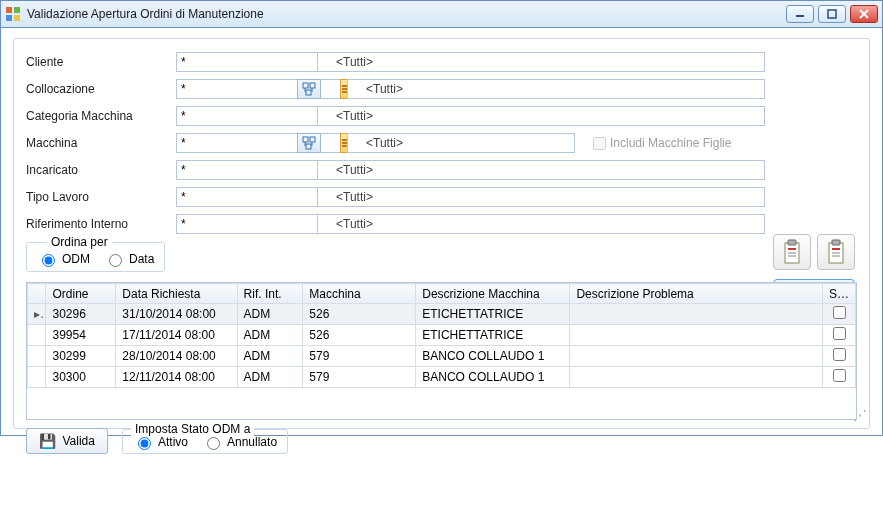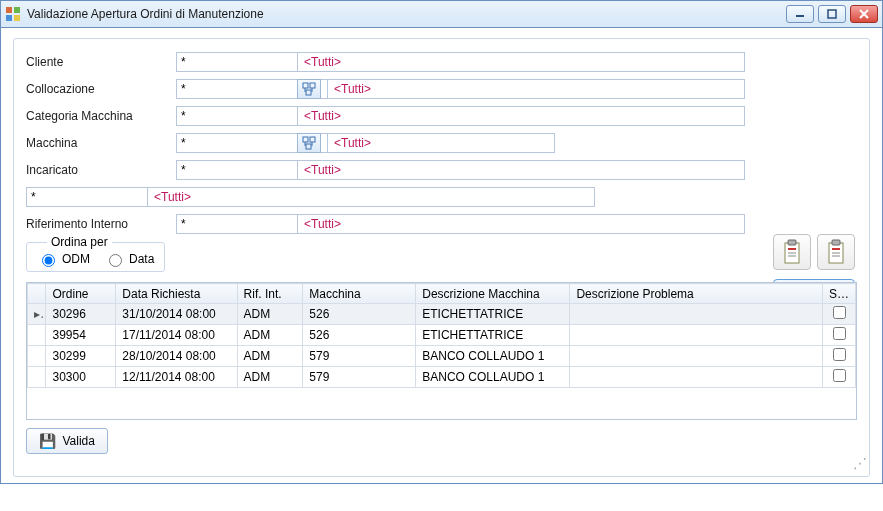--- a/index.html
+++ b/index.html
@@ -39,21 +39,21 @@
   }
   .winbtn.close {
     background: linear-gradient(#f6a3a0, #d94b3f);
     border-color: #a12f24;
   }
   .winbtn svg { display:block; }
 
   .outer {
     border: 1px solid #6a8fbf;
     border-top: none;
-    height: 456px;
+    height: 408px;
     padding: 10px 12px 6px 12px;
     position: relative;
     background: #fff;
   }
   .inner-panel {
     border: 1px solid #c9d7e8;
     border-radius: 3px;
     padding: 12px 12px 4px 12px;
     height: 100%;
     position: relative;
@@ -98,24 +98,25 @@
     border: 1px solid #9db7d6;
     background: linear-gradient(#f4f9ff,#dbe9f8);
     margin-right: 6px;
     display:flex; align-items:center; justify-content:center;
     cursor:pointer;
   }
   .flong {
     flex: 0 0 448px;
     height: 20px;
     border: 1px solid #b8c6d9;
-    padding: 0 6px;
-    color: #be185d;
+    padding: 0 18px;
+    color: #404040;
     display:flex; align-items:center;
     background:#fff;
+    margin-left:20px;
   }
   .flong.with-tree { flex: 0 0 418px; }
   .check-inline {
     margin-left: 18px;
     display:flex; align-items:center; gap:4px;
     color:#a0a0a0;
   }
   .check-inline input { margin:0; }
 
   .side-icons {
@@ -363,38 +364,43 @@
         <div class="tree-btn">
           <svg width="14" height="14">
               <rect x="1" y="1" width="5" height="5" fill="none" stroke="#3a6fb0"></rect>
               <rect x="8" y="1" width="5" height="5" fill="none" stroke="#3a6fb0"></rect>
               <rect x="4" y="8" width="5" height="5" fill="none" stroke="#3a6fb0"></rect>
               <line x1="3" y1="6" x2="3" y2="10" stroke="#3a6fb0"></line>
               <line x1="10" y1="6" x2="10" y2="10" stroke="#3a6fb0"></line>
             </svg>
         </div>
         <div class="flong with-tree" style="flex:0 0 228px">&lt;Tutti&gt;</div>
+        <label class="check-inline">
+          <input type="checkbox" disabled="" style="">
+          <span>Includi Macchine Figlie</span>
+        </label>
       </div>
 
       <div class="frow">
         <div class="flabel">Incaricato</div>
         <div class="fshort">
           <input type="text" value="*" style="">
           <div class="lookup-btn">
             <svg width="12" height="12">
                 <rect x="1" y="2" width="10" height="2" fill="#c07a1a"></rect>
                 <rect x="1" y="5" width="10" height="2" fill="#c07a1a"></rect>
                 <rect x="1" y="8" width="10" height="2" fill="#c07a1a"></rect>
               </svg>
           </div>
         </div>
         <div class="flong">&lt;Tutti&gt;</div>
       </div>
 
       <div class="frow">
+        <div class="flabel">Tipo Lavoro</div>
         <div class="fshort">
           <input type="text" value="*" style="">
           <div class="lookup-btn">
             <svg width="12" height="12">
                 <rect x="1" y="2" width="10" height="2" fill="#c07a1a"></rect>
                 <rect x="1" y="5" width="10" height="2" fill="#c07a1a"></rect>
                 <rect x="1" y="8" width="10" height="2" fill="#c07a1a"></rect>
               </svg>
           </div>
         </div>
@@ -522,18 +528,31 @@
         </table>
       </div>
     </div>
 
     
     <div class="bottom-row">
       <div class="valida-btn">
         <span class="disk">💾</span>
         <span>Valida</span>
       </div>
+      <div class="stato-group">
+        <span class="legend">Imposta Stato ODM a</span>
+        <div class="stato-opts">
+          <label>
+            <input type="radio" name="stato" checked="" style="">
+            <span>Attivo</span>
+          </label>
+          <label>
+            <input type="radio" name="stato" style="">
+            <span>Annullato</span>
+          </label>
+        </div>
+      </div>
     </div>
 
     <div class="resize-grip">⋰</div>
 
   </div>
 </div>
 
 </body></html>

